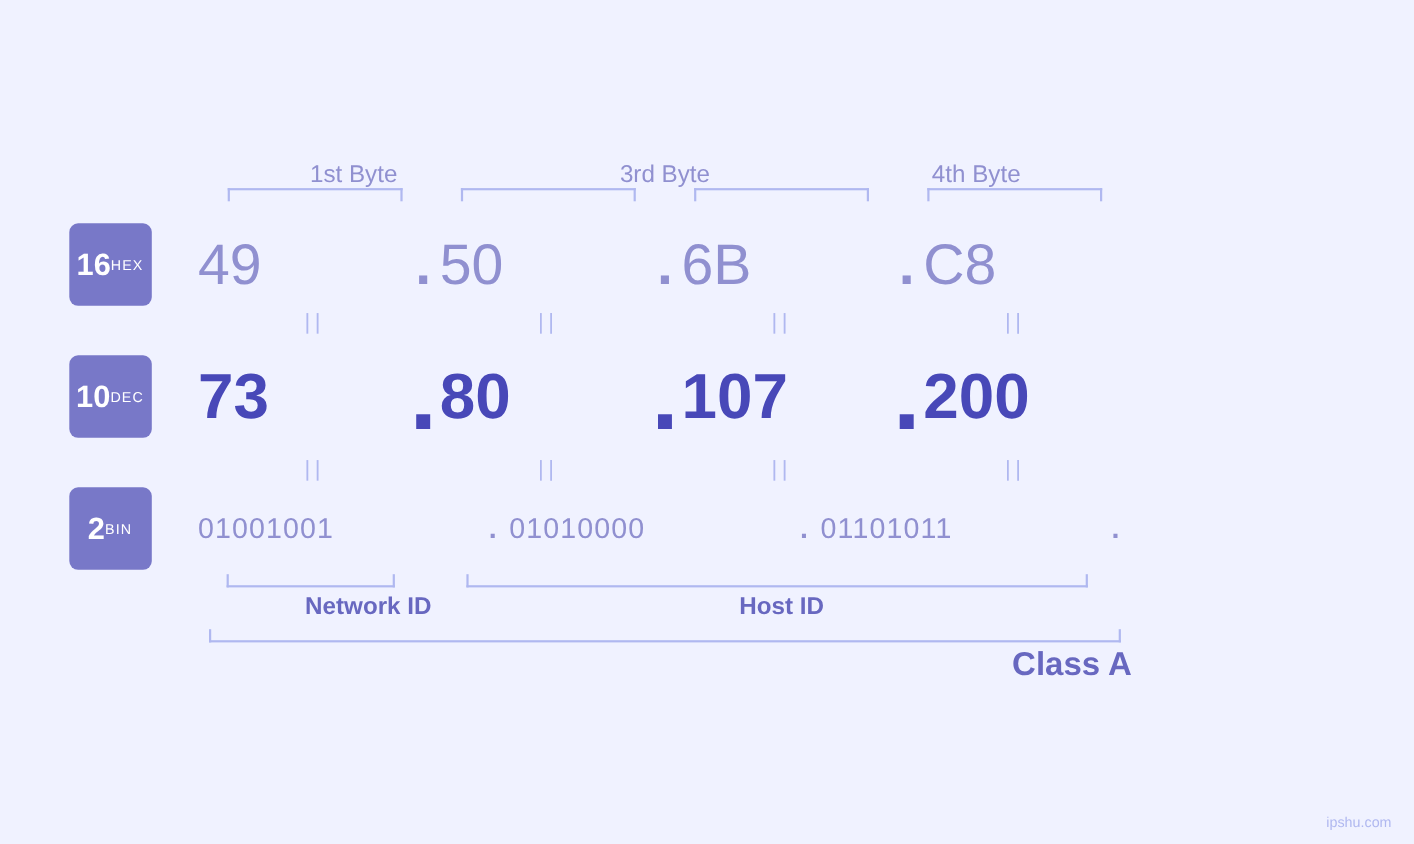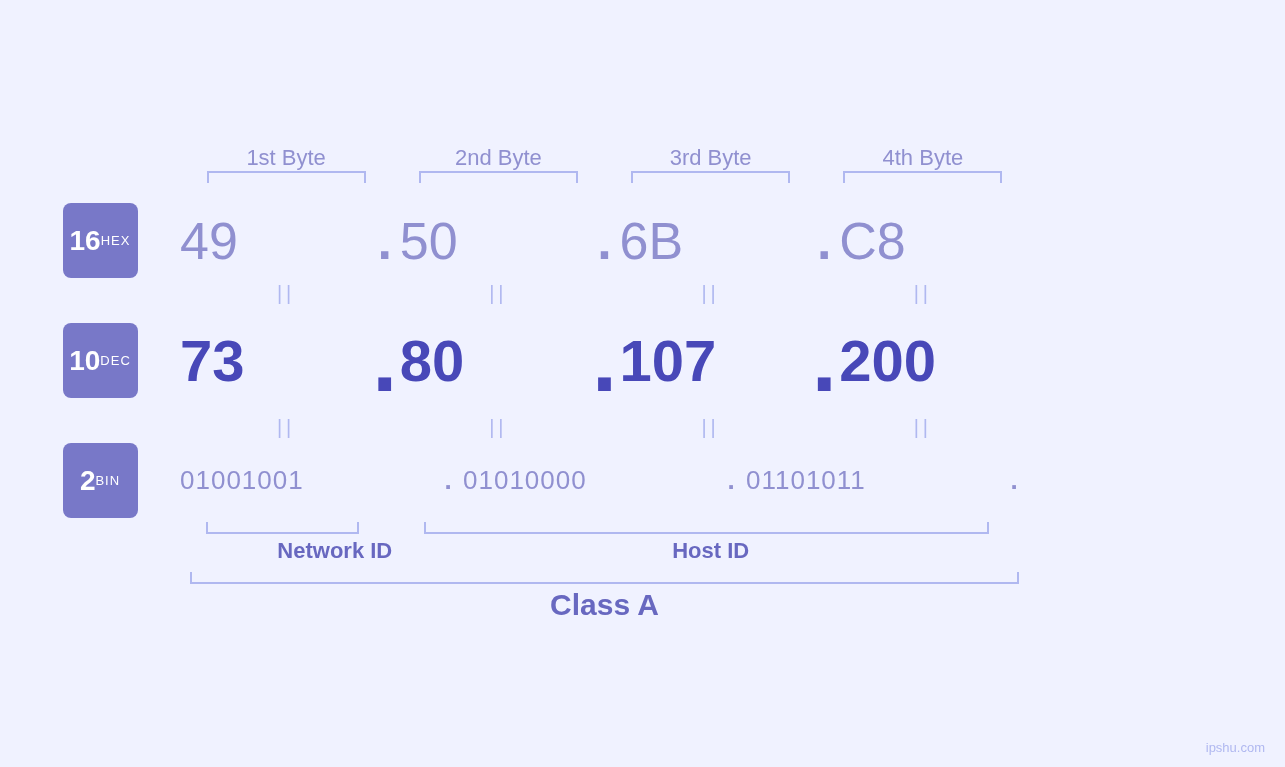--- a/index.html
+++ b/index.html
@@ -270,21 +270,21 @@
     .class-label-row {
       display: flex;
       align-items: center;
       width: 100%;
       padding-left: 140px;
       margin-top: 4px;
     }
 
     .class-label {
       flex: 4;
-      text-align: center;
+      text-align: right;
       font-size: 30px;
       color: #6868c0;
       font-weight: bold;
     }
 
     
     .watermark {
       position: absolute;
       bottom: 12px;
       right: 20px;
@@ -293,21 +293,20 @@
       margin-left: 23px;
     }
   </style>
 </head>
 <body>
 
 <div class="main-container">
 
   <div class="byte-labels-row">
     <div class="byte-label">1st Byte</div>
-    <div class="byte-label">2nd Byte</div>
     <div class="byte-label">3rd Byte</div>
     <div class="byte-label">4th Byte</div>
   </div>
 
   <div class="top-brackets-row">
     <div class="bracket-cell">
       <div class="bracket-top"></div>
     </div>
     <div class="bracket-cell">
       <div class="bracket-top"></div>

